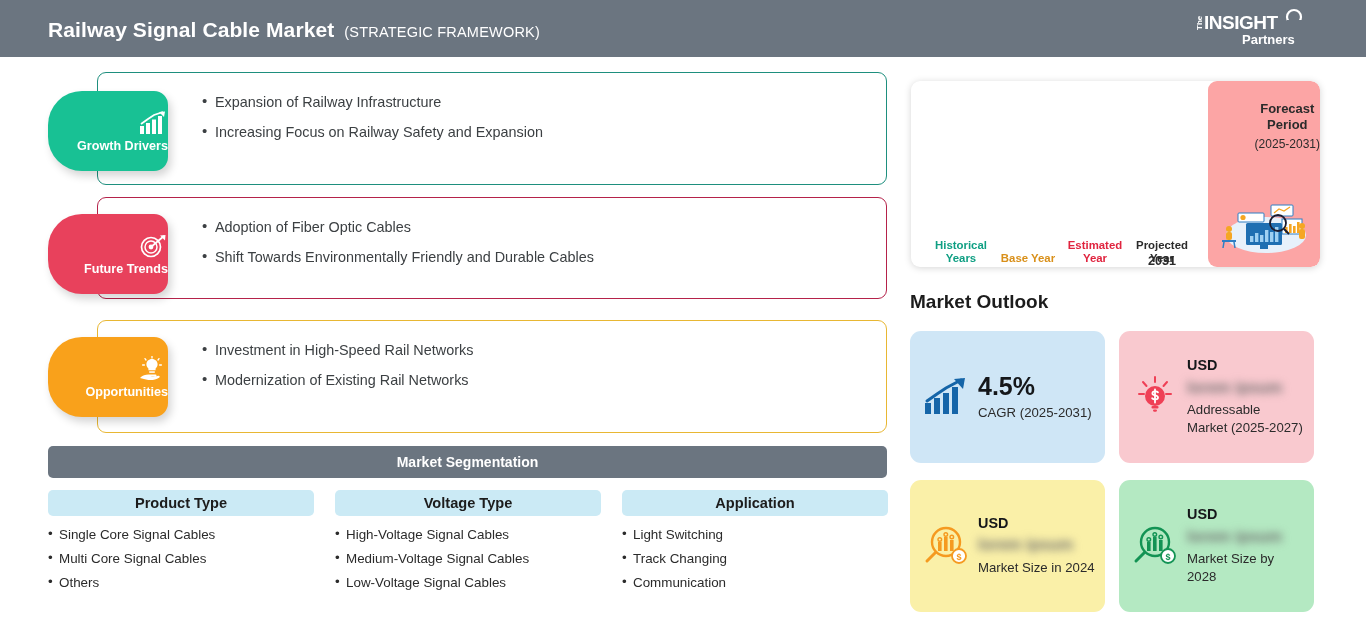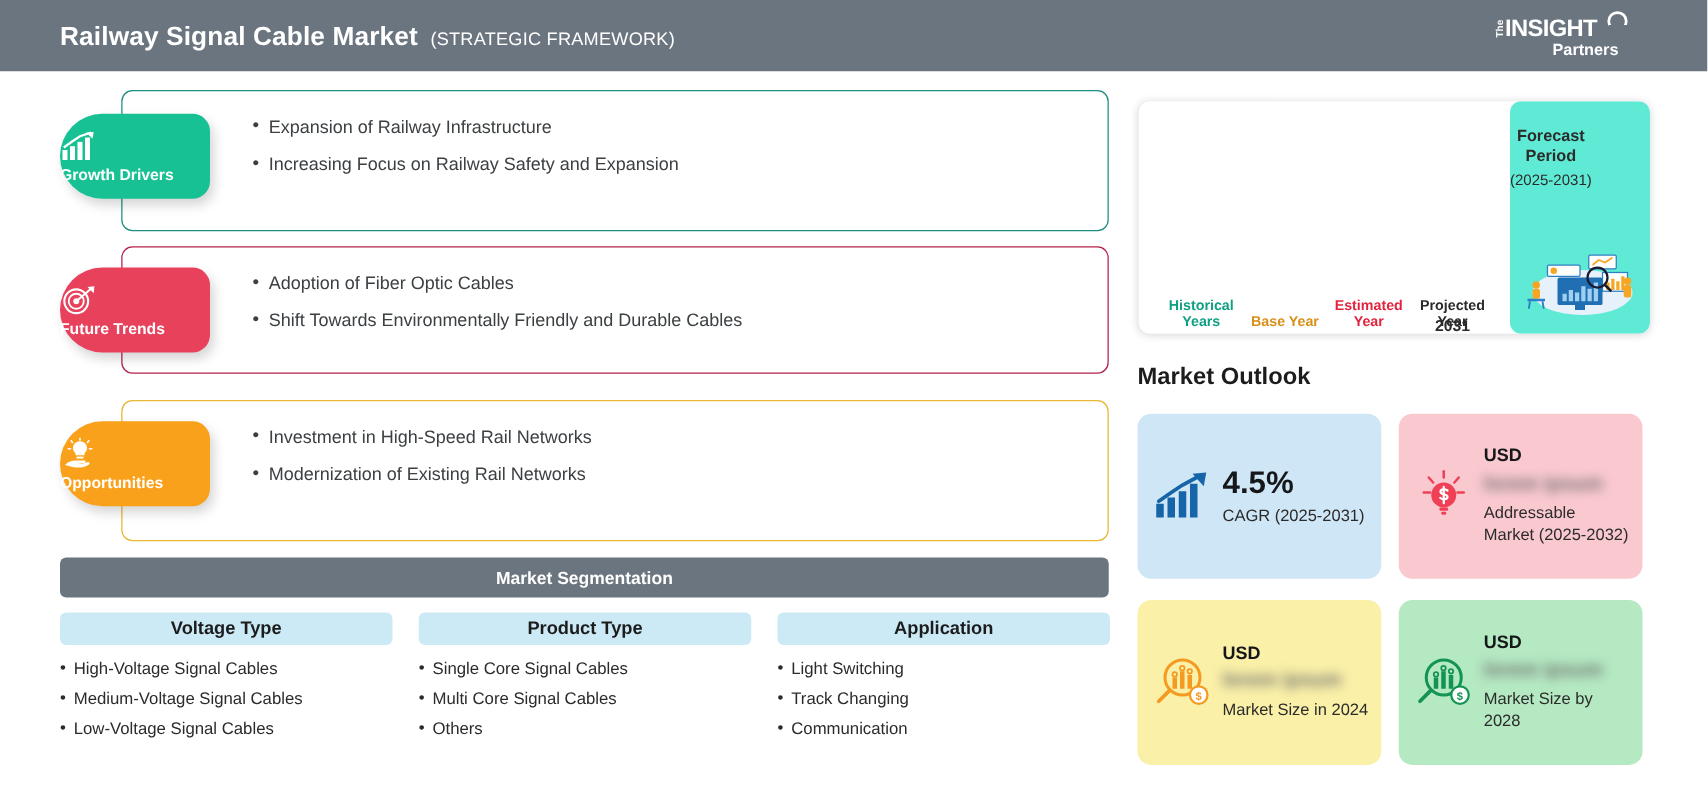--- a/index.html
+++ b/index.html
@@ -44,23 +44,23 @@
   #panel-growth   { top:15px;  height:113px; border:1.4px solid #1e8f7e; }
   #panel-trends   { top:140px; height:102px; border:1.4px solid #b5224a; }
   #panel-opps     { top:263px; height:113px; border:1.4px solid #e8b733; }
 
   #panel-growth .panel-inner { padding-top:20px; }
   #panel-trends .panel-inner { padding-top:20px; }
   #panel-opps   .panel-inner { padding-top:20px; }
 
   
   .badge {
-    position:absolute; left:48px; width:120px; height:68px;
+    position:absolute; left:48px; width:120px; height:80px;
     border-radius:34px 14px 14px 34px;
-    display:flex; flex-direction:column; align-items:flex-start; justify-content:center;
+    display:flex; flex-direction:column; align-items:flex-end; justify-content:center;
     box-shadow:3px 5px 9px rgba(0,0,0,.17);
     color:#fff; z-index:5;
   }
   .badge .badge-icon { height:26px; display:flex; align-items:center; justify-content:center; }
   .badge .badge-label { font-size:12.6px; font-weight:bold; margin-top:3px; white-space:nowrap; }
   #badge-growth { top:34px;  background:#18c194; }
   #badge-trends { top:157px; background:#e8415c; }
   #badge-opps   { top:280px; background:#f9a11b; }
 
   
@@ -112,22 +112,22 @@
     text-align:center; font-size:11.4px; font-weight:bold; line-height:1.15; width:74px;
   }
 
   #tl-1 { left:22px; }
   #tl-2 { left:89px; }
   #tl-3 { left:156px; }
   #tl-4 { left:223px; }
 
   #forecast-panel {
     position:absolute; right:0; top:0; width:112px; height:186px;
-    background:#5eead4; border-radius:9px;
-    display:flex; flex-direction:column; align-items:flex-start;
+    background:#fca5a5; border-radius:9px;
+    display:flex; flex-direction:column; align-items:flex-end;
   }
   #forecast-text { margin-top:20px; text-align:center; color:#2b2b2b; }
   #forecast-text .l1 { font-size:13px; font-weight:bold; line-height:1.25; }
   #forecast-text .l2 { font-size:12px; margin-top:3px; }
   #forecast-illus { position:absolute; bottom:8px; left:50%; transform:translateX(-50%); }
 
   
   #outlook-title {
     position:absolute; left:10px; top:234px;
     font-size:19px; font-weight:bold; color:#1c1c1c;
@@ -245,36 +245,36 @@
       <span class="badge-label">Opportunities</span>
     </div>
 
     <div id="seg-header">
       <span>Market Segmentation</span>
     </div>
 
     <div id="seg-cols">
       <div class="seg-col">
         <div class="seg-head">
+          <span>Product Type</span>
+        </div>
+        <ul class="seg-list">
+          <li>Single Core Signal Cables</li>
+          <li>Multi Core Signal Cables</li>
+          <li>Others</li>
+        </ul>
+      </div>
+      <div class="seg-col">
+        <div class="seg-head">
           <span>Voltage Type</span>
         </div>
         <ul class="seg-list">
           <li>High-Voltage Signal Cables</li>
           <li>Medium-Voltage Signal Cables</li>
           <li>Low-Voltage Signal Cables</li>
-        </ul>
-      </div>
-      <div class="seg-col">
-        <div class="seg-head">
-          <span>Product Type</span>
-        </div>
-        <ul class="seg-list">
-          <li>Single Core Signal Cables</li>
-          <li>Multi Core Signal Cables</li>
-          <li>Others</li>
         </ul>
       </div>
       <div class="seg-col">
         <div class="seg-head">
           <span>Application</span>
         </div>
         <ul class="seg-list">
           <li>Light Switching</li>
           <li>Track Changing</li>
           <li>Communication</li>
@@ -431,21 +431,21 @@
           <circle cx="23" cy="22" r="10" fill="#ef4056"></circle>
           <path d="M23 15.5 L23 28.5" stroke="#fff" stroke-width="1.8" stroke-linecap="round"></path>
           <path d="M26 18.4 c-1 -1.3 -5.6 -1.6 -5.6 1 c0 2.6 5.6 1.4 5.6 4 c0 2.6 -4.6 2.3 -5.8 0.9" fill="none" stroke="#fff" stroke-width="1.8" stroke-linecap="round"></path>
           <rect x="19.5" y="32" width="7" height="2.6" rx="1.1" fill="#ef4056"></rect>
           <rect x="21" y="35.4" width="4" height="2.3" rx="1.1" fill="#ef4056"></rect>
         </svg>
       </span>
       <div class="ocard-body">
         <div class="ocard-usd">USD</div>
         <div class="ocard-blur">lorem ipsum</div>
-        <div class="ocard-label">Addressable Market (2025-2032)</div>
+        <div class="ocard-label">Addressable Market (2025-2027)</div>
       </div>
     </div>
 
     <div class="ocard" id="ocard-2024">
       <span class="ocard-icon">
         <svg width="48" height="46" viewBox="0 0 48 46">
           <circle cx="24" cy="19" r="14" fill="none" stroke="#f59a20" stroke-width="2.4"></circle>
           <g fill="#f59a20">
             <rect x="16" y="19" width="3.6" height="9"></rect>
             <rect x="22" y="14" width="3.6" height="14"></rect>

